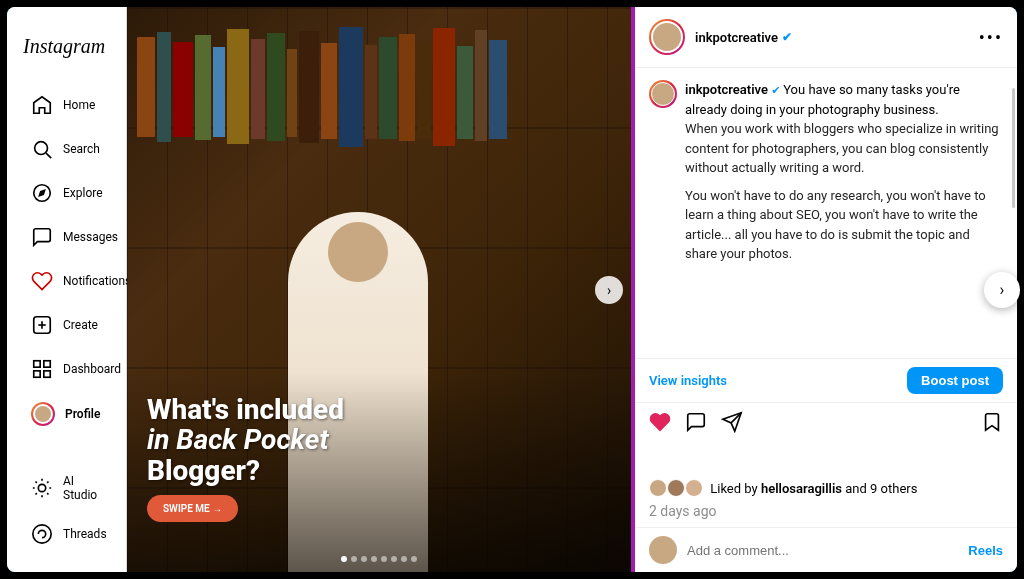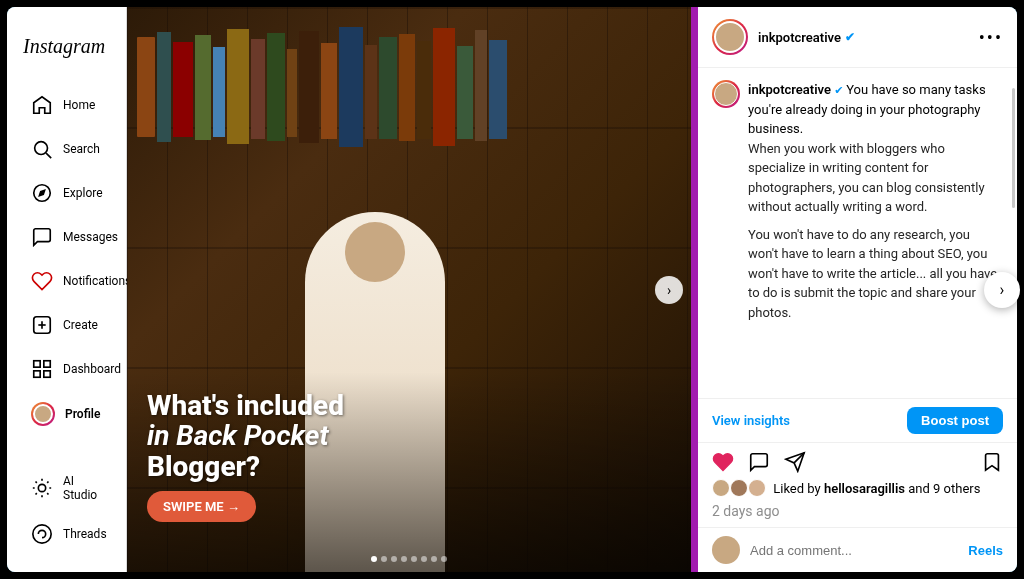--- a/index.html
+++ b/index.html
@@ -144,21 +144,21 @@
     .image-text-overlay .italic-part {
       font-style: italic;
       font-weight: 700;
     }
     .swipe-btn {
       display: inline-block;
       background: #e05a3a;
       color: #fff;
       padding: 8px 16px;
       border-radius: 20px;
-      font-size: 13px;
+      font-size: 10px;
       font-weight: 600;
       margin-top: 8px;
       cursor: pointer;
     }
     .dots-indicator {
       position: absolute;
       bottom: 10px;
       left: 50%;
       transform: translateX(-50%);
       display: flex;
@@ -166,25 +166,25 @@
     }
     .dot {
       width: 6px;
       height: 6px;
       border-radius: 50%;
       background: rgba(255,255,255,0.5);
     }
     .dot.active { background: #fff; }
     
     .right-panel {
-      width: 326px;
+      width: 386px;
       background: #fff;
       display: flex;
       flex-direction: column;
-      border-left: 7px solid #a21caf;
+      border-left: 4px solid #a21caf;
       flex-shrink: 0;
     }
     .post-header {
       display: flex;
       align-items: center;
       padding: 12px 14px;
       border-bottom: 1px solid #efefef;
       gap: 10px;
     }
     .avatar {
@@ -311,20 +311,21 @@
       height: 22px;
       cursor: pointer;
       display: flex;
       align-items: center;
       justify-content: center;
     }
     .save-icon-right { margin-left: auto; }
     .likes-row {
       padding: 2px 14px 4px 14px;
       font-size: 13px;
+      margin-top: 40px;
     }
     .likes-avatars {
       display: flex;
       align-items: center;
       gap: 4px;
     }
     .likes-mini-avatar {
       width: 18px;
       height: 18px;
       border-radius: 50%;

